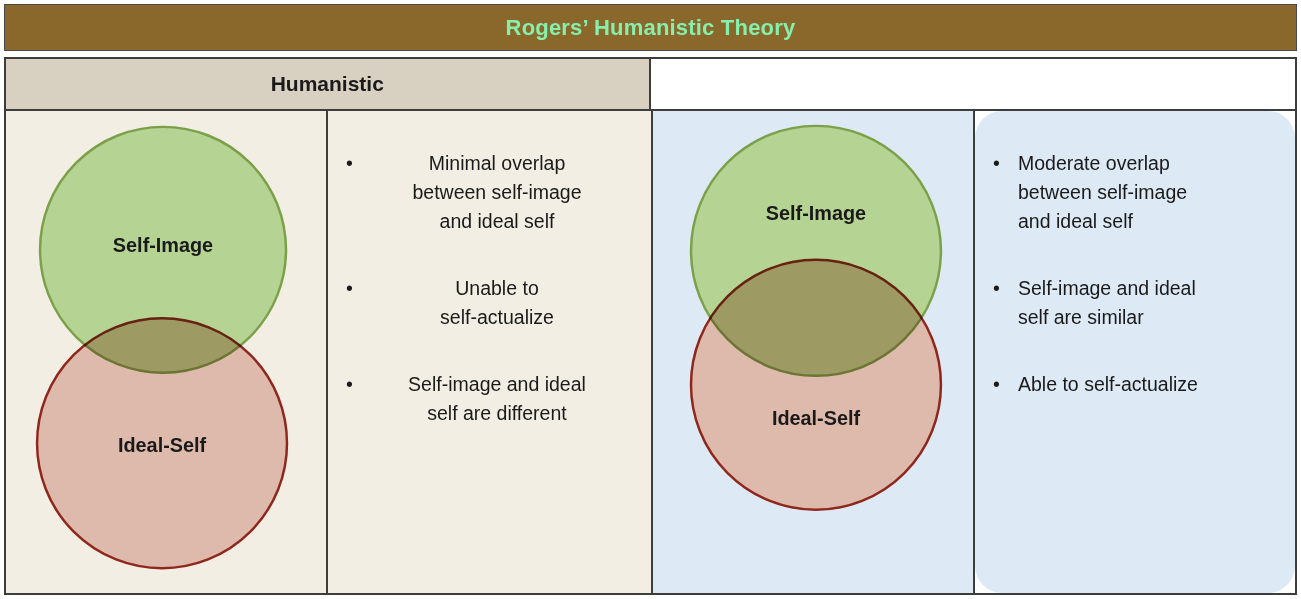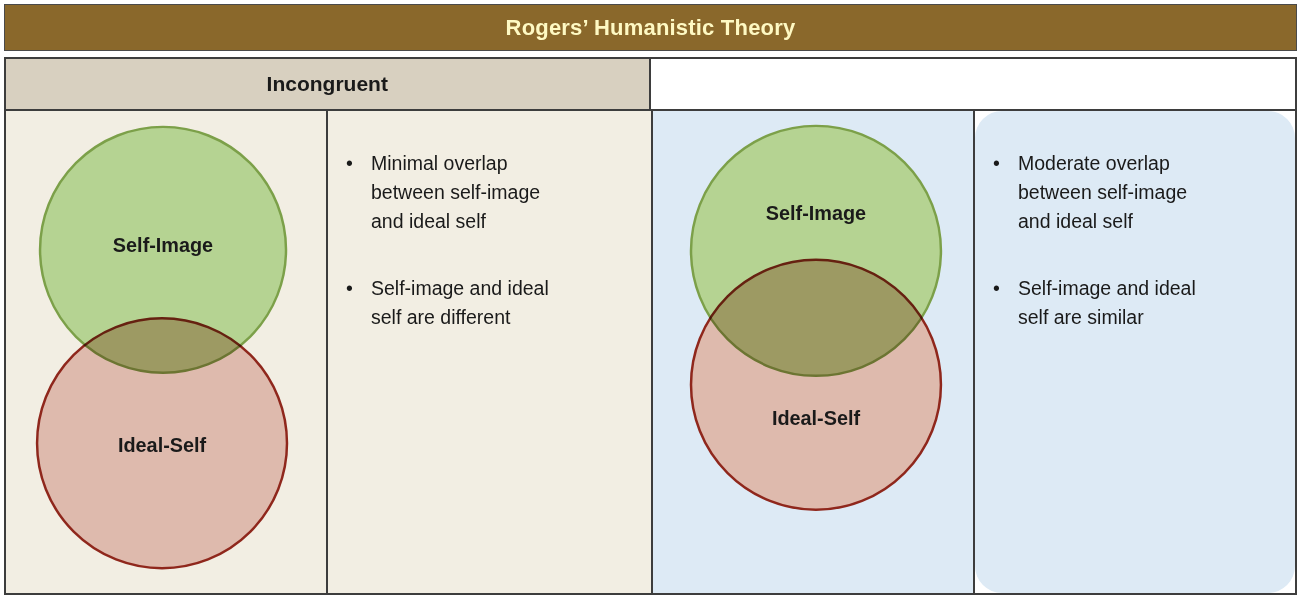--- a/index.html
+++ b/index.html
@@ -21,21 +21,21 @@
     height: 47px;
     background: var(--title-bg, #8a682b);
     border: 1px solid #4a4a4a;
     box-sizing: border-box;
     display: flex;
     align-items: center;
     justify-content: center;
     margin-bottom: 6px;
   }
   .title-bar .title-text {
-    color: #fef9c3;
+    color: #86efac;
     font-weight: bold;
     font-size: 22px;
     letter-spacing: 0.2px;
   }
   .grid {
     border: 2px solid #3d3d3d;
     box-sizing: border-box;
     height: 538px;
     display: flex;
     flex-direction: column;
@@ -68,21 +68,21 @@
     flex: 1 1 auto;
     min-height: 0;
   }
   .cell {
     box-sizing: border-box;
     border-right: 2px solid #3d3d3d;
     overflow: hidden;
   }
   .cell:last-child { border-right: none; }
   .cell.diagram-left  { width: 322px; background: var(--left-panel-bg, #f2eee3); }
-  .cell.bullets-left  { width: 325px; background: var(--left-panel-bg, #f2eee3); }
+  .cell.bullets-left  { width: 325px; background: var(--left-panel-bg, #f2eee3); text-align: center; }
   .cell.diagram-right { width: 322px; background: var(--right-panel-bg, #ddeaf5); }
   .cell.bullets-right { flex: 1; background: var(--right-panel-bg, #ddeaf5); border-radius: 27px; }
   .venn-svg {
     display: block;
     width: 100%;
     height: 100%;
     isolation: isolate;
   }
   .venn-svg circle { mix-blend-mode: multiply; stroke-width: 2.5; }
   .venn-svg circle.green { fill: var(--green-fill, #b5d392); stroke: var(--green-stroke, #7ca049); }
@@ -120,39 +120,41 @@
 
 <div class="stage">
 
   <div class="title-bar">
     <span class="title-text">Rogers’ Humanistic Theory</span>
   </div>
 
   <div class="grid">
 
     <div class="header-row">
-      <div class="header-cell incongruent">Incongruent</div>
+      <div class="header-cell incongruent">Humanistic</div>
     </div>
 
     <div class="body-row">
 
       <div class="cell diagram-left">
         <svg class="venn-svg" viewBox="0 0 322 486" preserveAspectRatio="xMidYMid meet">
           <circle class="green" cx="158" cy="140" r="124"></circle>
           <circle class="red" cx="157" cy="335" r="126"></circle>
           <text x="158" y="142">Self-Image</text>
           <text x="157" y="344">Ideal-Self</text>
         </svg>
       </div>
 
       <div class="cell bullets-left">
         <ul class="bullet-list">
           <li><span class="bullet-text">Minimal overlap
 between self-image
 and ideal self</span></li>
+          <li><span class="bullet-text">Unable to
+self-actualize</span></li>
           <li><span class="bullet-text">Self-image and ideal
 self are different</span></li>
         </ul>
       </div>
 
       <div class="cell diagram-right">
         <svg class="venn-svg" viewBox="0 0 322 486" preserveAspectRatio="xMidYMid meet">
           <circle class="green" cx="164" cy="141" r="126"></circle>
           <circle class="red" cx="164" cy="276" r="126"></circle>
           <text x="164" y="110">Self-Image</text>
@@ -160,18 +162,19 @@
         </svg>
       </div>
 
       <div class="cell bullets-right">
         <ul class="bullet-list">
           <li><span class="bullet-text">Moderate overlap
 between self-image
 and ideal self</span></li>
           <li><span class="bullet-text">Self-image and ideal
 self are similar</span></li>
+          <li><span class="bullet-text">Able to self-actualize</span></li>
         </ul>
       </div>
 
     </div>
   </div>
 </div>
 
 </body></html>

